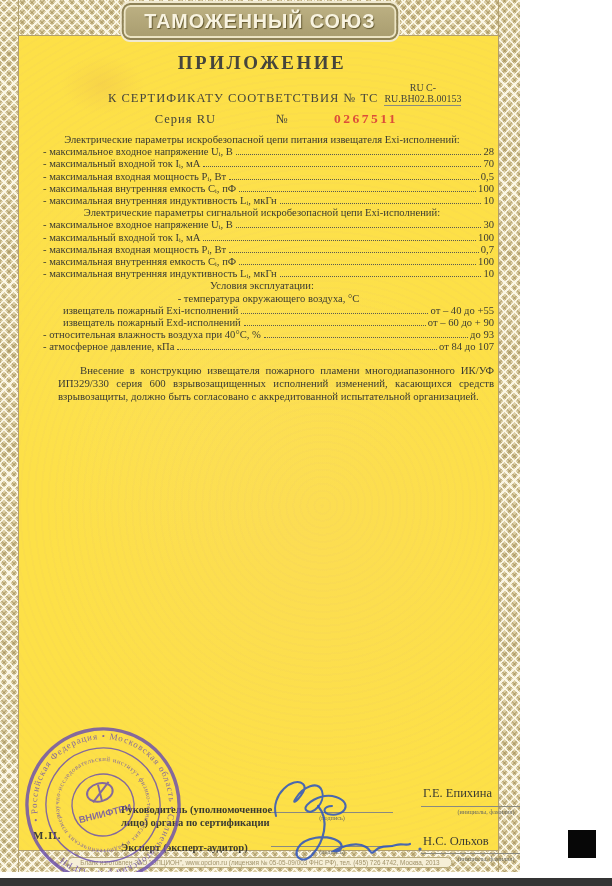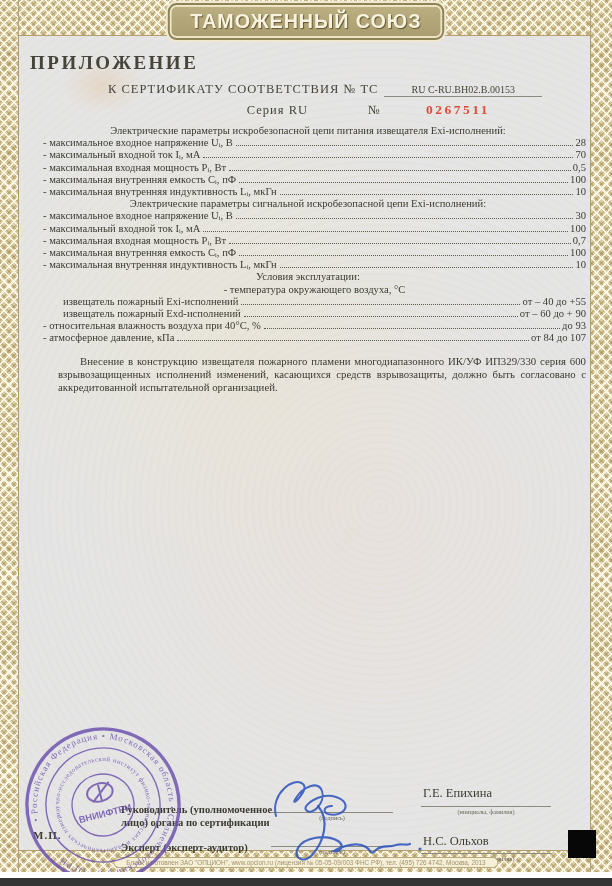--- a/index.html
+++ b/index.html
@@ -1,20 +1,20 @@
 <!DOCTYPE html>
 <html><head>
 <meta charset="utf-8">
 <style>
   * { margin:0; padding:0; box-sizing:border-box; }
   body { font-family:"Liberation Serif", serif; background:#ffffff; }
   .stage { position:relative; width:612px; height:886px; background:#ffffff; overflow:hidden; }
 
   
-  .sheet { position:absolute; left:0; top:0; width:612px; height:872px; background:#e5e5e5; overflow:hidden; }
+  .sheet { position:absolute; left:0; top:0; width:520px; height:872px; background:#fde047; overflow:hidden; }
   .sheet::before { 
     content:""; position:absolute; inset:0; pointer-events:none;
     background:
       radial-gradient(ellipse 60px 42px at 103px 85px, rgba(222,160,80,.20), transparent 70%),
       radial-gradient(circle at 58% 62%, rgba(243,196,165,.12), transparent 42%),
       radial-gradient(circle at 38% 38%, rgba(250,230,150,.14), transparent 38%),
       repeating-radial-gradient(circle at 62% 58%, rgba(214,170,120,.05) 0 2px, transparent 2px 7px);
   }
 
   
@@ -43,21 +43,21 @@
     background:linear-gradient(#bcb083,#a99d6f);
     border:2px solid #8e8257; border-radius:9px;
     box-shadow: inset 0 0 0 2px #ece4c4, 0 0 0 2px #f0e9d0;
     font-family:"Liberation Sans", sans-serif; font-weight:bold; font-size:21px;
     letter-spacing:1px; color:#f8f3e0;
     text-shadow:1px 1px 1px rgba(85,74,34,.85);
     transform:scaleX(.94);
   }
 
   
-  .doc-title { margin-top:52px; font-weight:bold; font-size:19px;
+  .doc-title { margin-top:52px; text-align:center; font-weight:bold; font-size:19px;
                letter-spacing:2.5px; color:#45453c; }
   .cert-row { display:flex; align-items:flex-end; margin:8px 0 0 78px; color:#45453c; }
   .cert-label { font-size:12.5px; letter-spacing:1px; white-space:nowrap; }
   .cert-num-box { flex:1; margin:0 44px 0 6px; border-bottom:1px solid #8a8a80;
                   text-align:center; font-size:10px; padding-bottom:1px; }
   .series-row { display:flex; justify-content:flex-end; align-items:baseline;
                 margin:5px 96px 4px 0; color:#45453c; font-size:12.5px;gap:34px; }
   .series-label { letter-spacing:1px; }
   .series-no { margin-left:26px; }
   .serial { margin-left:12px; font-weight:bold; font-size:13.5px; letter-spacing:2.5px; color:#dd4e3a; }

